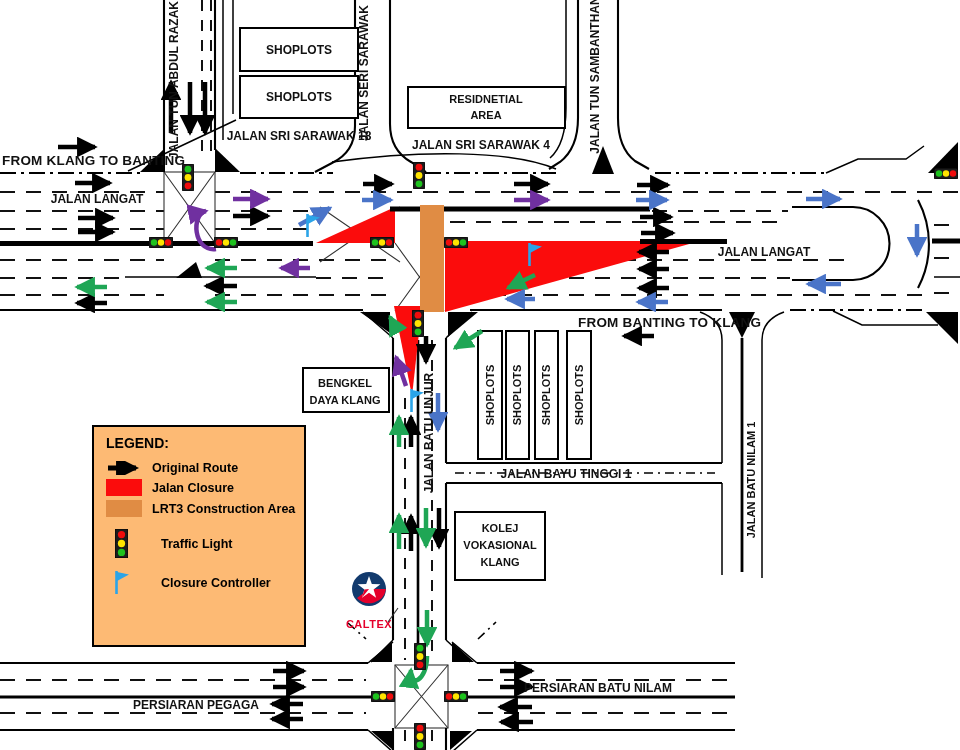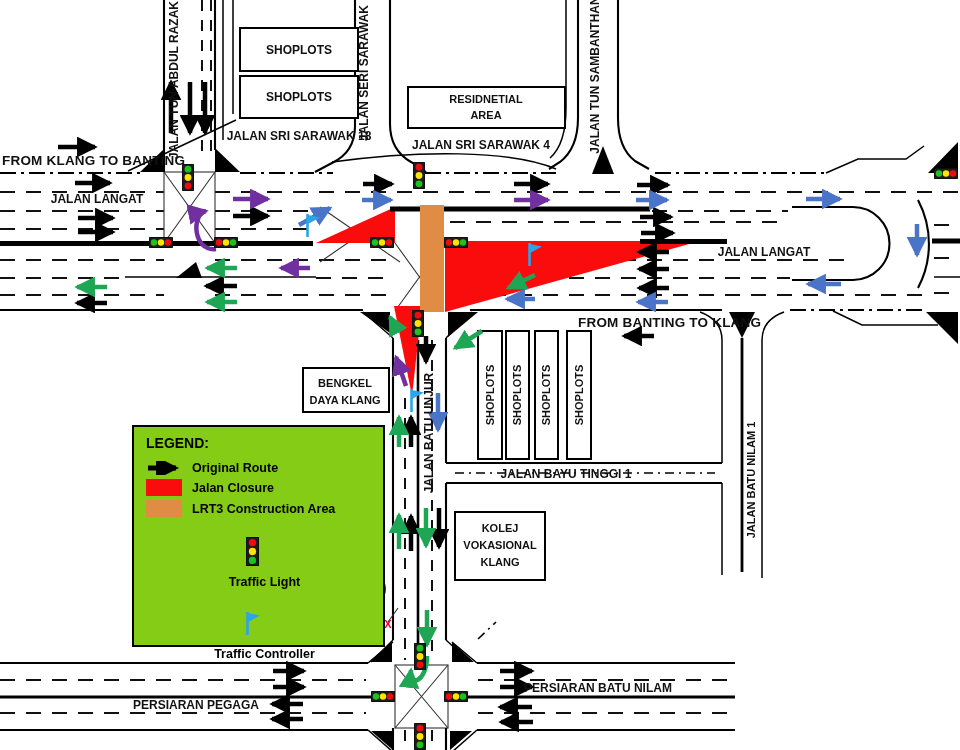--- a/index.html
+++ b/index.html
@@ -18,29 +18,29 @@
   .ddthin{stroke:#000;stroke-width:1.6;stroke-dasharray:9 5 2 5;fill:none;}
   .thick {stroke:#000;stroke-width:5;fill:none;}
   .thin  {stroke:#333;stroke-width:1.1;fill:none;}
   .bldg  {fill:#fff;stroke:#000;stroke-width:2;}
   .tri   {fill:#000;stroke:none;}
   .closure{fill:#fb0c0c;stroke:none;}
   .lrt   {fill:#e08c44;stroke:none;}
   .ar    {stroke-width:4.5;fill:none;}
   .ak{stroke:#000;} .ag{stroke:#1fa655;} .ap{stroke:#7030a0;} .ab{stroke:#4a74c8;}
   
-  #legend{position:absolute;left:92px;top:425px;width:253px;height:222px;
-          border:2.5px solid #000;background:#84cc16;box-sizing:border-box;padding:8px 0 0 12px;margin-left:40px;}
+  #legend{position:absolute;left:92px;top:425px;width:214px;height:222px;
+          border:2.5px solid #000;background:#fdba74;box-sizing:border-box;padding:8px 0 0 12px;}
   #legend .title{font:bold 14px "Liberation Sans",sans-serif;margin-bottom:10px;}
   .lrow{display:flex;align-items:center;margin-bottom:4px;text-align:right;}
   .lrow .ic{width:46px;flex:0 0 46px;display:flex;align-items:center;}
   .lrow .tx{font:bold 12.5px "Liberation Sans",sans-serif;white-space:nowrap;}
   .swatch{width:36px;height:17px;display:inline-block;}
   .sw-red{background:#fb0c0c;} .sw-or{background:#e08c44;}
-  .lrow.gap{margin-top:12px;flex-direction:column;}
+  .lrow.gap{margin-top:12px;}
 </style>
 </head>
 <body>
 
 <div id="stage">
 <svg width="960" height="750" viewBox="0 0 960 750">
   <defs>
     <marker id="mk-k" viewBox="0 0 6 6" markerWidth="4.6" markerHeight="4.6" refX="5.2" refY="3" orient="auto" markerUnits="strokeWidth">
           <path d="M0,0L6,3L0,6Z" fill="#000"></path>
         </marker>
@@ -342,16 +342,16 @@
           </svg>
         </span>
     <span class="tx">Traffic Light</span>
   </div>
   <div class="lrow gap">
     <span class="ic" style="padding-left:9px;">
           <svg width="15" height="24">
             <use href="#flag" width="14" height="23"></use>
           </svg>
         </span>
-    <span class="tx">Traffic Controller</span>
+    <span class="tx">Closure Controller</span>
   </div>
 </div>
 </div>
 
 </body></html>

